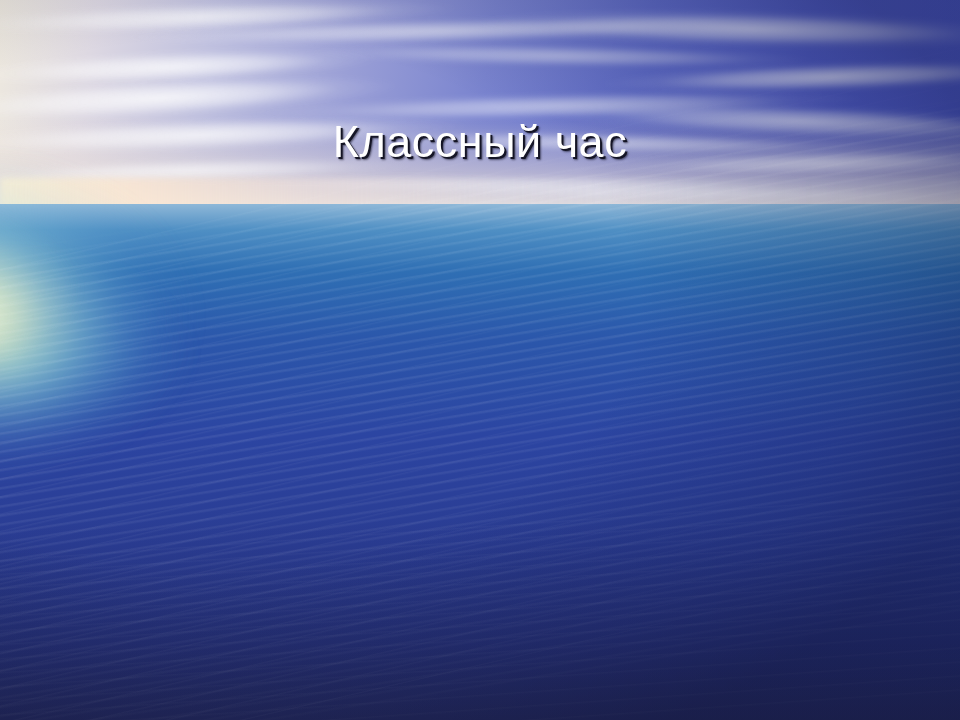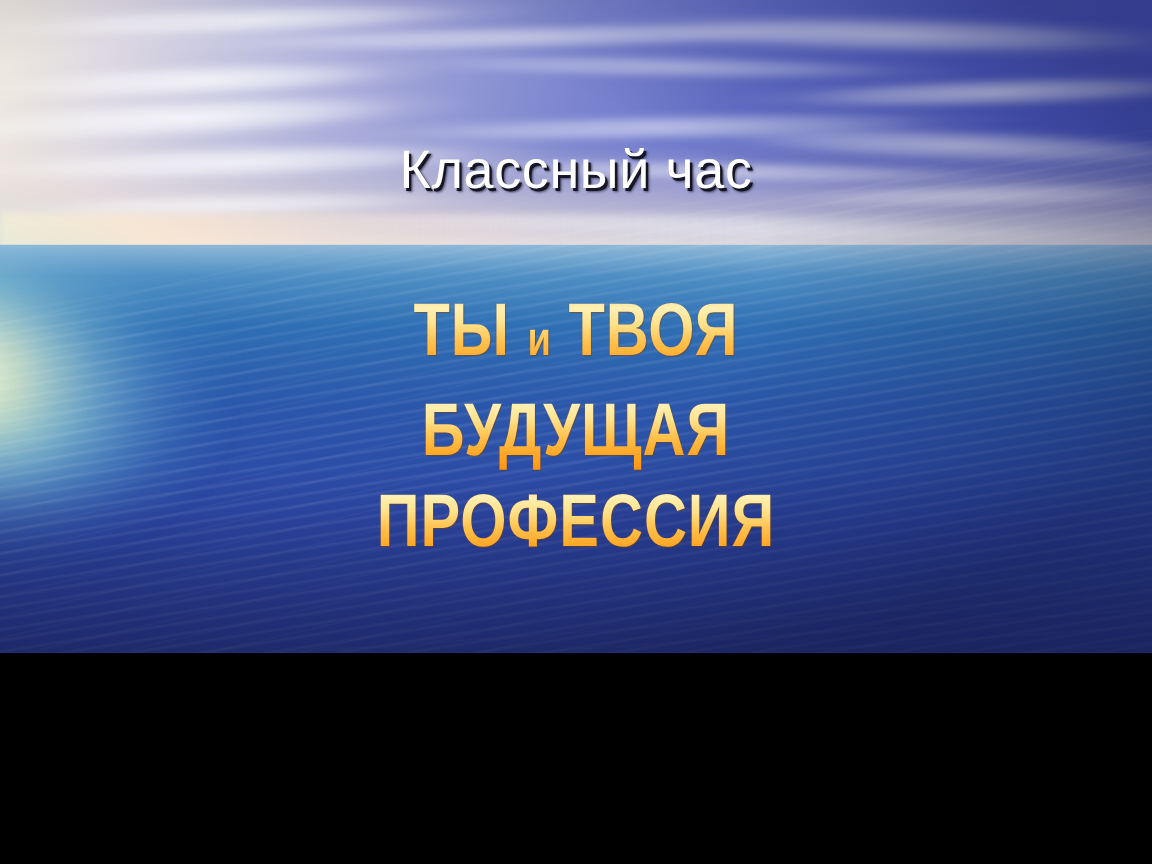--- a/index.html
+++ b/index.html
@@ -8,21 +8,21 @@
     padding: 0;
     background: #000;
   }
   body {
     font-family: "Liberation Sans", sans-serif;
   }
 
   .slide {
     position: relative;
     width: 960px;
-    height: 544px;
+    height: 720px;
     overflow: hidden;
     background: #2c3ba0;
   }
 
   
   .bg { position:absolute; inset:0; }
 
   
   .sky {
     position: absolute;
@@ -283,24 +283,15 @@
     <div class="ripples2"></div>
     <div class="ripples3"></div>
 
     <div class="vignette"></div>
   </div>
 
   <div class="content">
 
     <div class="slide-title">Классный час</div>
 
-    <div class="wordart">
-      <span class="wa-line">
-        <span>ТЫ</span>
-        <span class="small">и</span>
-        <span>ТВОЯ</span>
-      </span>
-      <span class="wa-line">БУДУЩАЯ</span>
-      <span class="wa-line">ПРОФЕССИЯ</span>
-    </div>
 
   </div>
 </div>
 
 </body></html>

